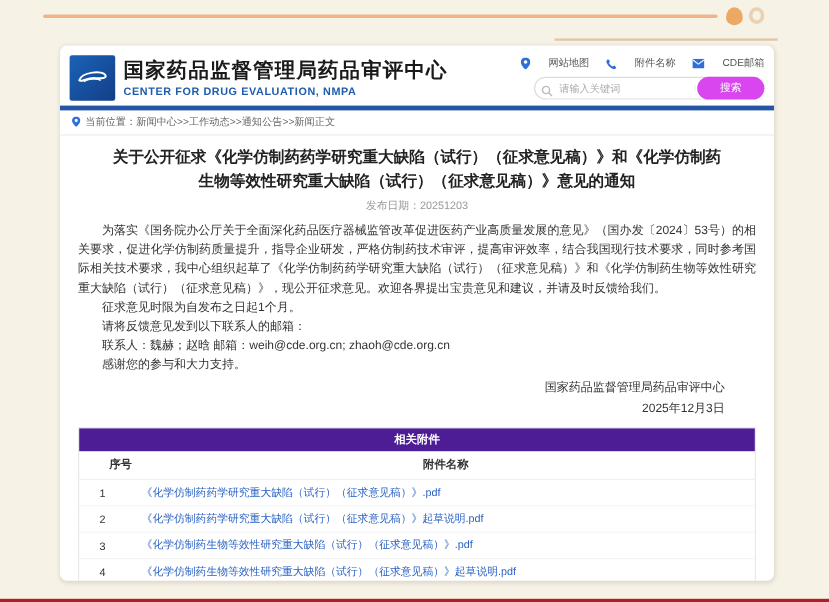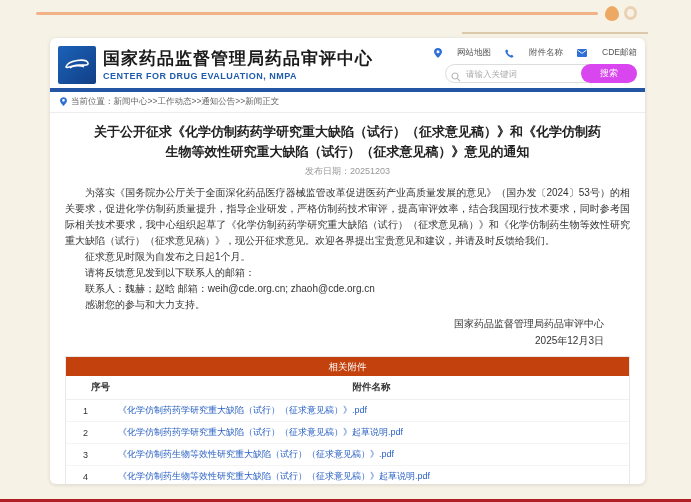--- a/index.html
+++ b/index.html
@@ -33,28 +33,28 @@
   .search-icon { position:absolute; left:6px; top:4px; }
   .search-btn { position:absolute; right:0; top:0; width:56px; height:19px; background:#d946ef; color:#fff; border:none; border-radius:10px; font-size:9px; cursor:pointer; }
 
   .blue-bar { height:4px; background:#2456a5; margin-top:2px; }
 
   
   .crumb { display:flex; align-items:center; gap:4px; padding:4px 10px; font-size:8.5px; color:#666; border-bottom:1px solid #ededed; }
 
   
   .article { padding:7px 15px 0 15px; }
-  .art-title { font-size:13px; font-weight:bold; color:#222; text-align:center; line-height:1.5; margin:2px 28px 4px 28px; }
+  .art-title { font-size:13px; font-weight:bold; color:#222; text-align:center; line-height:1.5; margin:2px 28px 4px 28px;font-family:Liberation Mono, monospace; }
   .art-date { text-align:center; font-size:9px; color:#999; margin-bottom:7px; }
   .body p { font-size:10px; line-height:1.6; color:#333; text-indent:2em; text-align:justify; }
   .sig { text-align:right; padding-right:26px; font-size:10px; color:#333; line-height:1.7; margin-top:2px; }
 
   
   .attach { margin:7px 0 0 0; border:1px solid #e8e8e8; }
-  .attach-title { height:19px; line-height:19px; background:#c2410c; color:#fff; text-align:center; font-size:9.5px; }
+  .attach-title { height:19px; line-height:19px; background:#4c1d95; color:#fff; text-align:center; font-size:9.5px;font-weight:bold; }
   table { width:100%; border-collapse:collapse; }
   thead th { font-size:9.5px; color:#333; font-weight:bold; padding:5px 4px; border-bottom:1px solid #f0f0f0; }
   th.c-no { width:48px; text-align:right; padding-left:14px; }
   th.c-name { text-align:center; }
   tbody td { font-size:9px; padding:4px 4px; border-bottom:1px solid #f4f4f4; }
   td.no { padding-left:17px; color:#333; }
   td a { color:#2b62c4; text-decoration:none; cursor:pointer; }
 </style>
 </head>
 <body>

